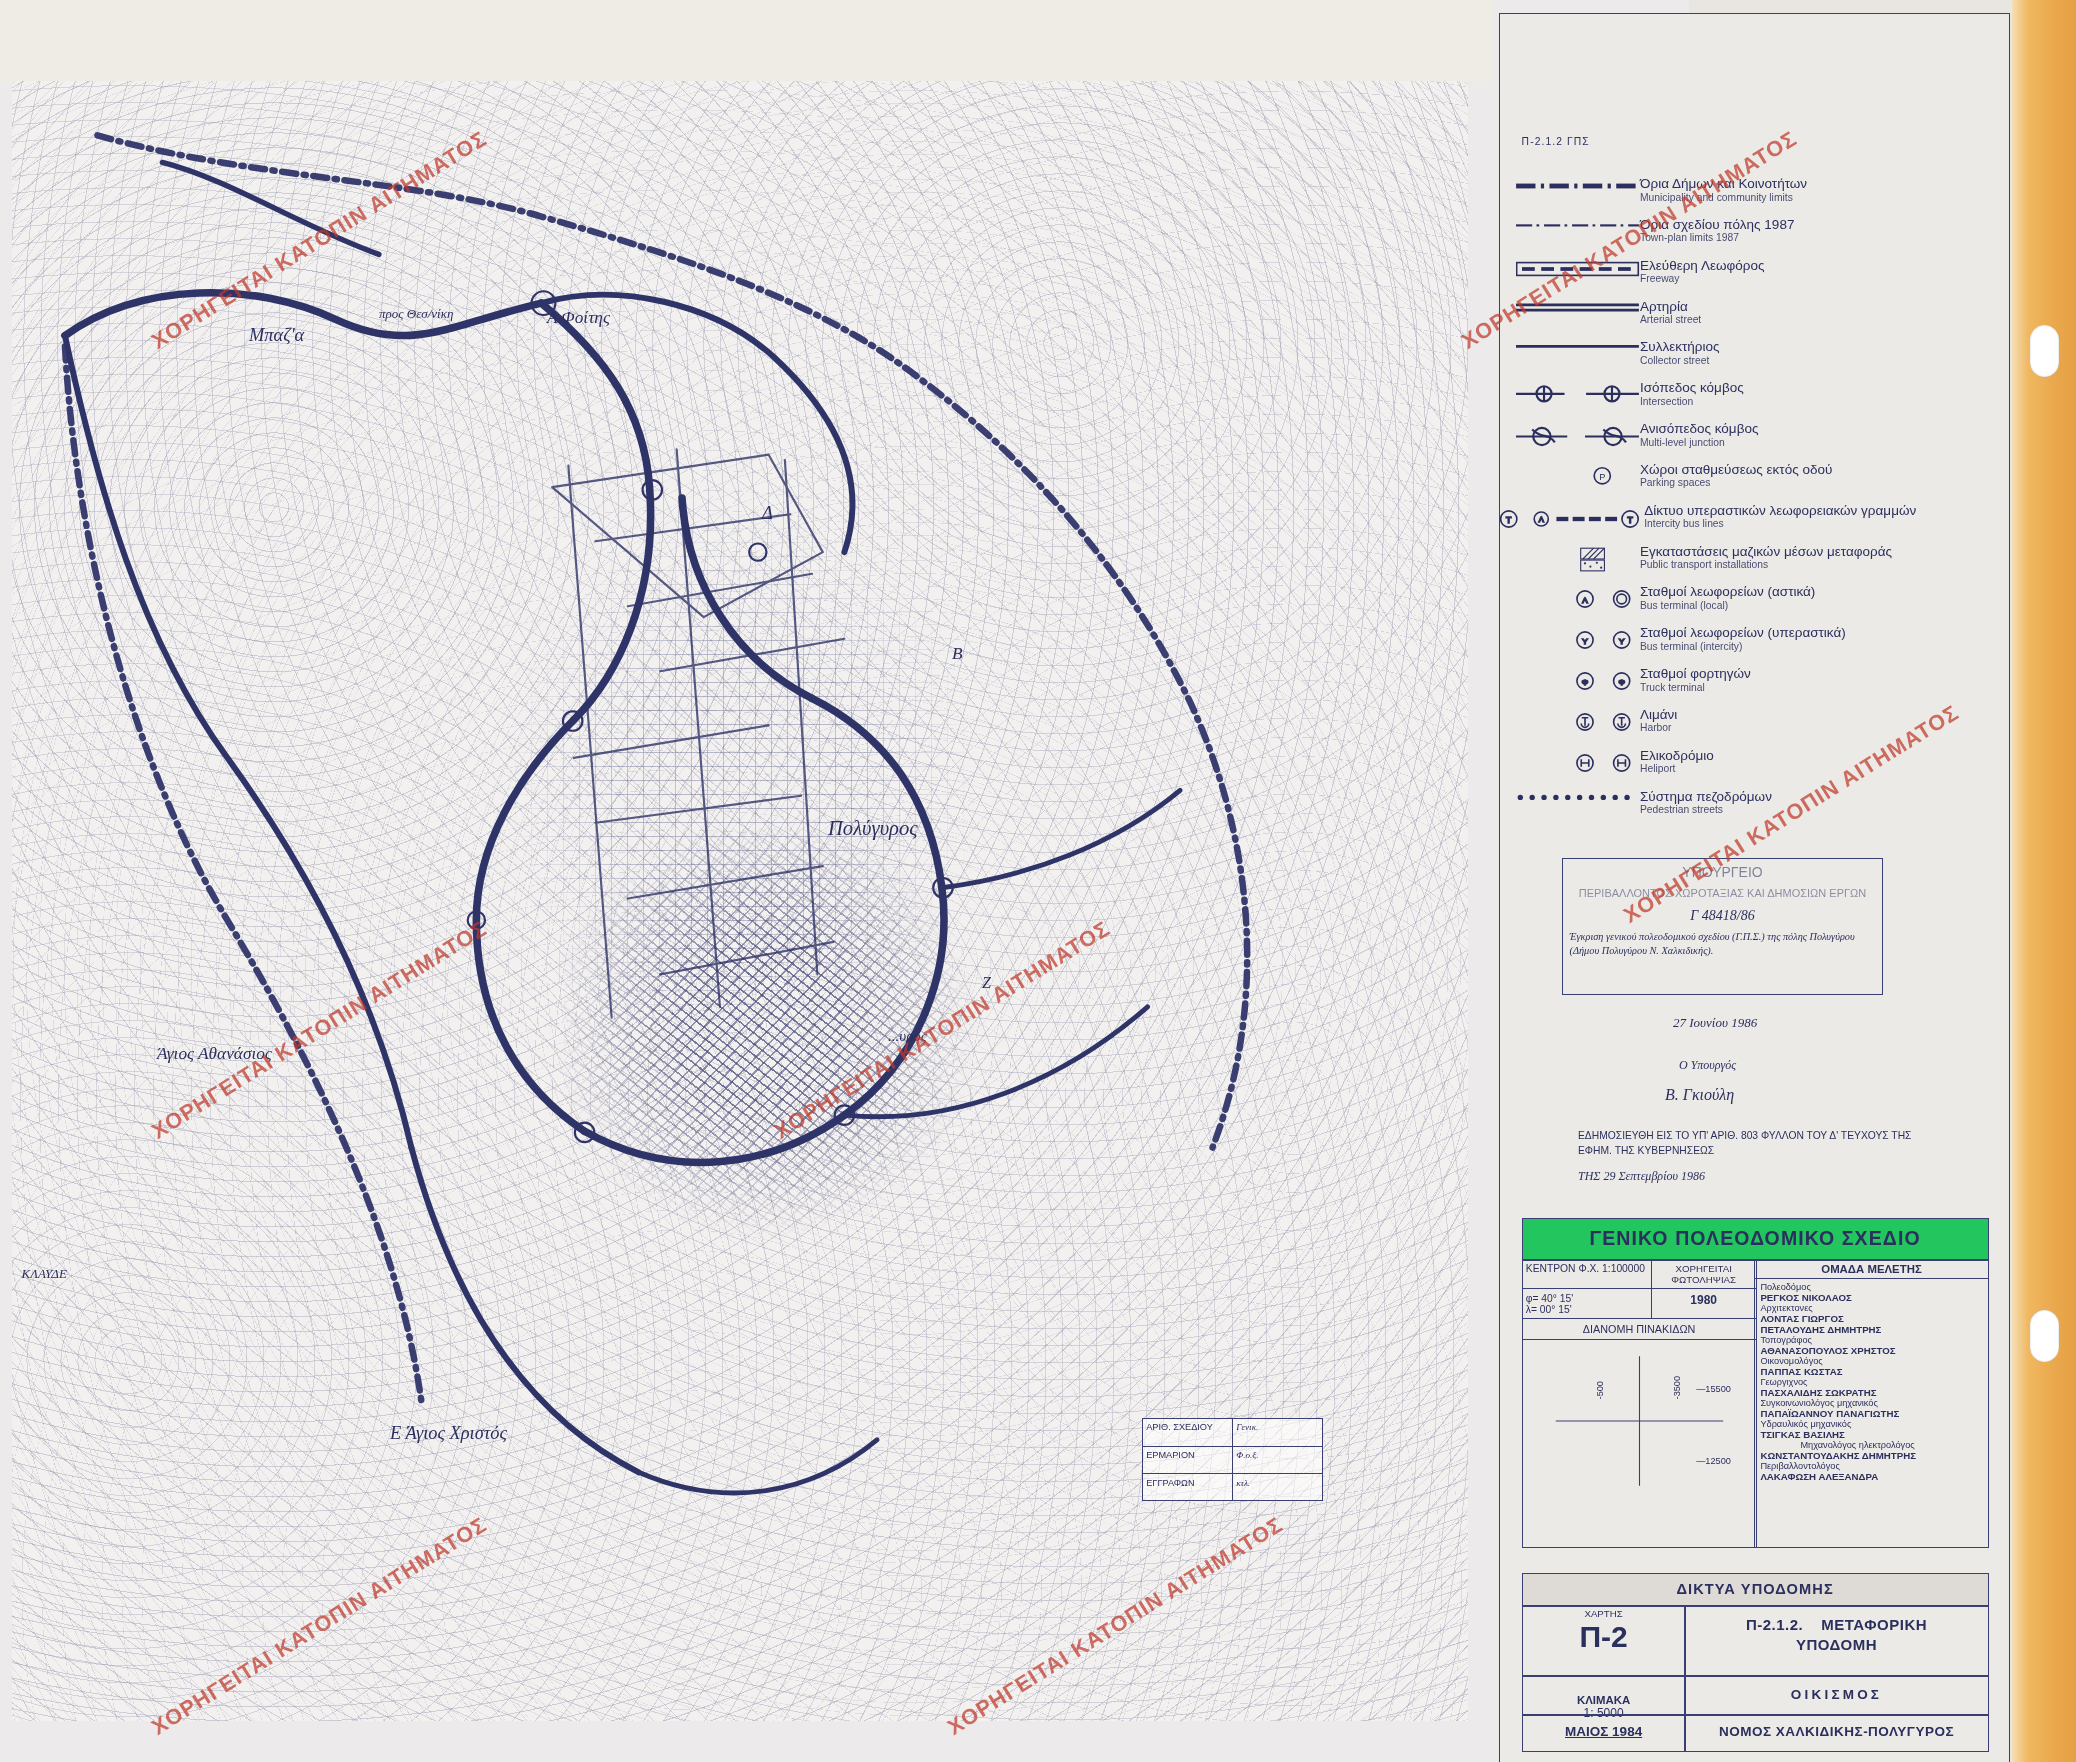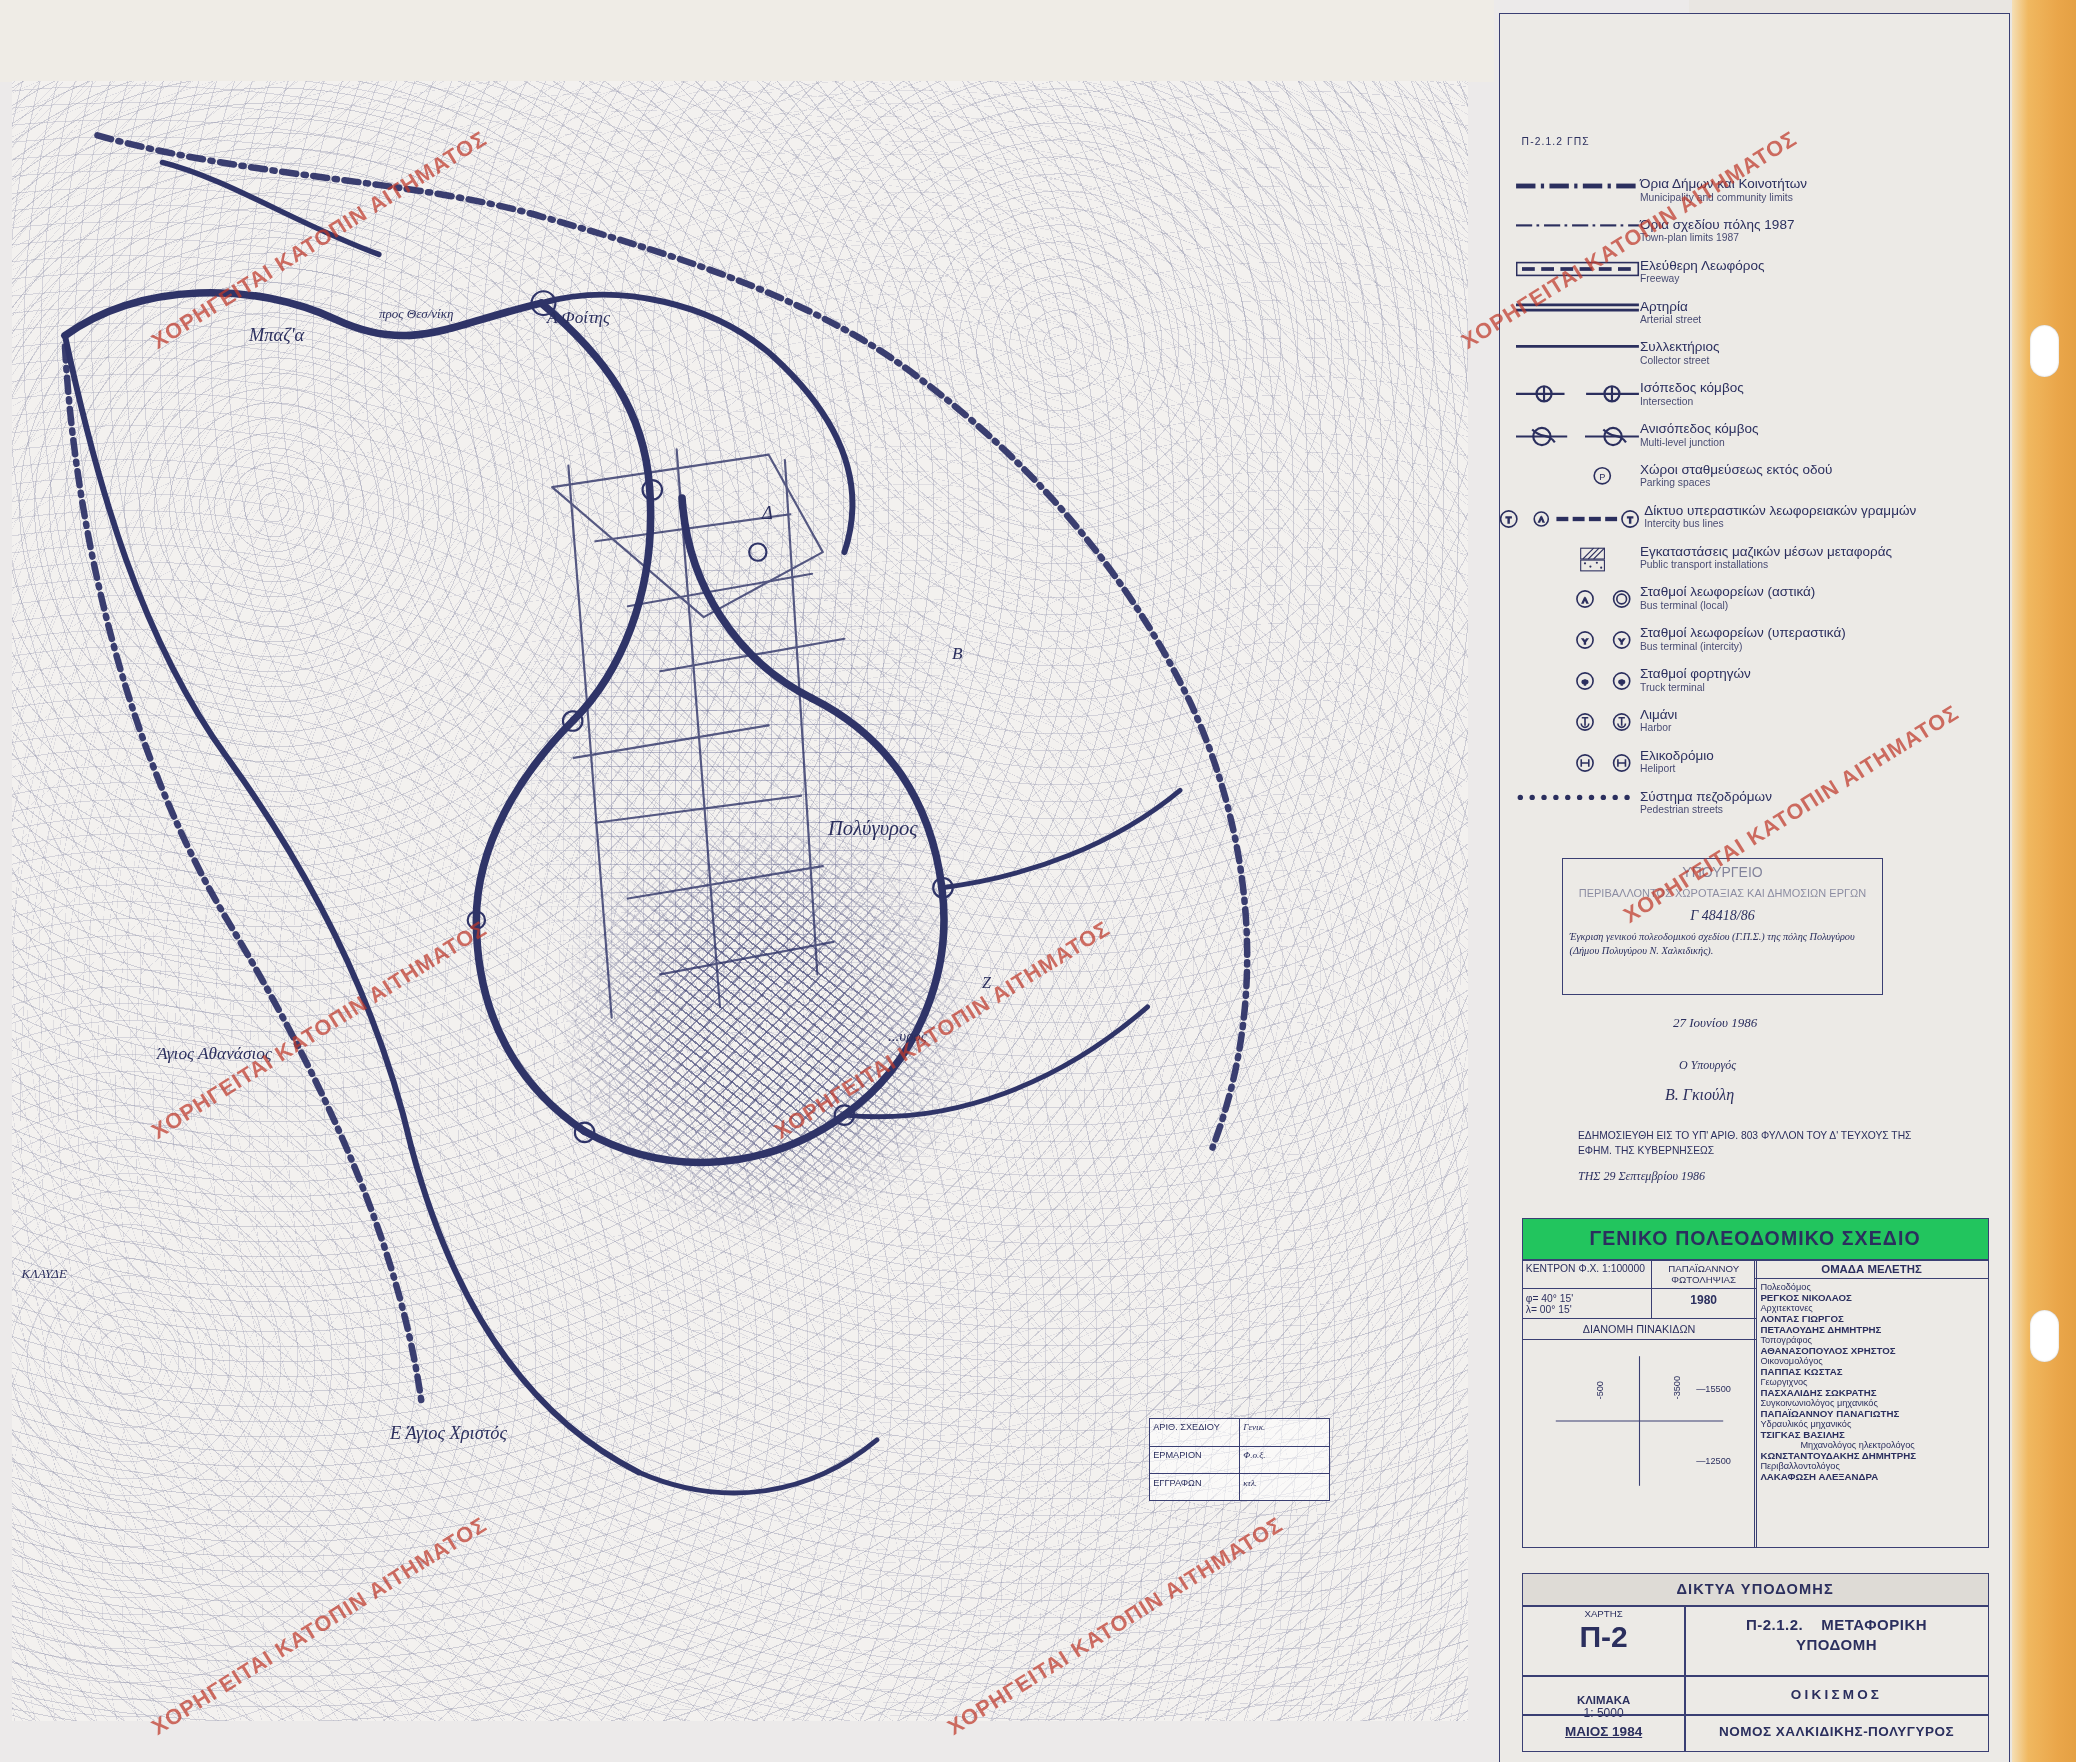--- a/index.html
+++ b/index.html
@@ -135,21 +135,21 @@
     <div class="hand" style="position:absolute;left:762px;top:503px;font-size:18.4px;">Δ</div>
     <div class="hand" style="position:absolute;left:952px;top:644px;font-size:17.3px;">Β</div>
     <div class="hand" style="position:absolute;left:828px;top:817px;font-size:20.6px;">Πολύγυρος</div>
     <div class="hand" style="position:absolute;left:982px;top:974px;font-size:16px;">Ζ</div>
     <div class="hand" style="position:absolute;left:157px;top:1044px;font-size:17.3px;">Άγιος Αθανάσιος</div>
     <div class="hand" style="position:absolute;left:888px;top:1028px;font-size:15px;">...υρος</div>
     <div class="hand" style="position:absolute;left:21.6px;top:1266px;font-size:13px;">ΚΛΑΥΔΕ</div>
     <div class="hand" style="position:absolute;left:390px;top:1423px;font-size:18.4px;">Ε  Άγιος Χριστός</div>
   </div>
 
-  <div class="stampbox" style="position:absolute;left:1142px;top:1418px;width:179px;height:81px;background:rgba(255,255,255,.55);margin-left:7px;">
+  <div class="stampbox" style="position:absolute;left:1142px;top:1418px;width:179px;height:81px;background:rgba(255,255,255,.55);">
     <div style="display:flex;border-bottom:1.1px solid #3a3f73;height:33%;">
       <span style="flex:1;font-size:9.2px;padding:3.2px;">ΑΡΙΘ. ΣΧΕΔΙΟΥ</span>
       <span class="hand" style="flex:1;font-size:9.2px;padding:3.2px;border-left:1.1px solid #3a3f73;">Γενικ.</span>
     </div>
     <div style="display:flex;border-bottom:1.1px solid #3a3f73;height:33%;">
       <span style="flex:1;font-size:9.2px;padding:3.2px;">ΕΡΜΑΡΙΟΝ</span>
       <span class="hand" style="flex:1;font-size:9.2px;padding:3.2px;border-left:1.1px solid #3a3f73;">Φ.ο.ξ.</span>
     </div>
     <div style="display:flex;height:33%;">
       <span style="flex:1;font-size:9.2px;padding:3.2px;">ΕΓΓΡΑΦΩΝ</span>
@@ -478,21 +478,21 @@
     <div style="position:absolute;left:78px;top:1115px;width:346px;font-size:10.3px;line-height:1.45;">ΕΔΗΜΟΣΙΕΥΘΗ ΕΙΣ ΤΟ ΥΠ' ΑΡΙΘ. 803 ΦΥΛΛΟΝ ΤΟΥ Δ' ΤΕΥΧΟΥΣ ΤΗΣ ΕΦΗΜ. ΤΗΣ ΚΥΒΕΡΝΗΣΕΩΣ</div>
     <div class="hand" style="position:absolute;left:78px;top:1155px;font-size:12px;">ΤΗΣ 29 Σεπτεμβρίου 1986</div>
 
     <div class="pbox" style="left:21.6px;top:1204px;width:465px;height:41px;background:#22c55e;">
       <div class="center bold" style="font-size:19.5px;line-height:39px;letter-spacing:1.1px;">ΓΕΝΙΚΟ  ΠΟΛΕΟΔΟΜΙΚΟ  ΣΧΕΔΙΟ</div>
     </div>
 
     <div class="pbox" style="left:21.6px;top:1245px;width:233px;height:287px;">
       <div style="display:flex;border-bottom:1.1px solid #3a3f73;">
         <div style="flex:1.25;padding:3.2px;font-size:10.3px;border-right:1.1px solid #3a3f73;">ΚΕΝΤΡΟΝ Φ.Χ. 1:100000</div>
-        <div style="flex:1;padding:3.2px;font-size:9.7px;text-align:center;">ΠΑΠΑΪΩΑΝΝΟΥ ΦΩΤΟΛΗΨΙΑΣ</div>
+        <div style="flex:1;padding:3.2px;font-size:9.7px;text-align:center;">ΧΟΡΗΓΕΙΤΑΙ ΦΩΤΟΛΗΨΙΑΣ</div>
       </div>
       <div style="display:flex;border-bottom:1.1px solid #3a3f73;">
         <div style="flex:1.25;padding:3.2px;font-size:10.3px;border-right:1.1px solid #3a3f73;">
           <div>φ= 40° 15'</div>
           <div>λ= 00° 15'</div>
         </div>
         <div style="flex:1;padding:3.2px;font-size:12px;text-align:center;font-weight:bold;">1980</div>
       </div>
       <div style="padding:4.3px;font-size:10.8px;text-align:center;border-bottom:1.1px solid #3a3f73;">ΔΙΑΝΟΜΗ  ΠΙΝΑΚΙΔΩΝ</div>
       <div style="position:relative;height:162px;">

